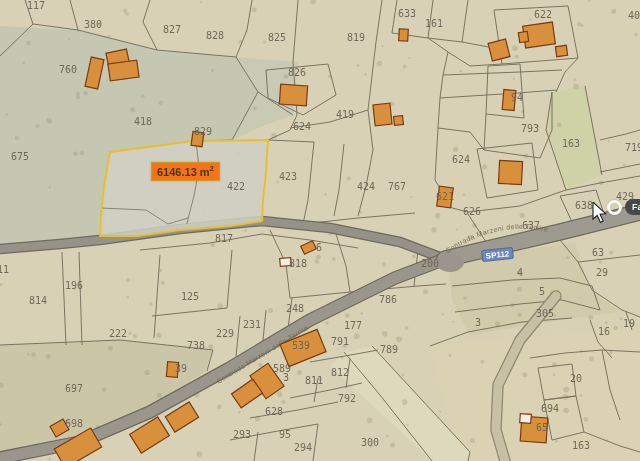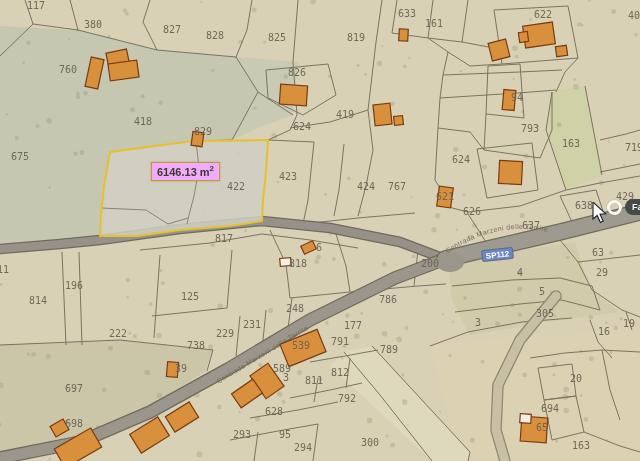--- a/index.html
+++ b/index.html
@@ -1,20 +1,20 @@
 <!DOCTYPE html>
 <html><head>
 <meta charset="utf-8">
 <style>
   html,body{margin:0;padding:0;}
   body{width:640px;height:461px;overflow:hidden;position:relative;
        font-family:"Liberation Sans",sans-serif;background:#d8d1b5;}
   #viewport{position:absolute;inset:0;width:640px;height:461px;cursor:default;}
   #map-svg{position:absolute;left:0;top:0;}
-  .area-label{position:absolute;left:151px;top:162px;background:#f0abfc;
+  .area-label{position:absolute;left:151px;top:162px;background:#f97316;
       border:1px solid #c9992b;padding:1px 5px 2px 5px;font-size:11px;font-weight:bold;
       color:#3f3a2e;white-space:nowrap;box-shadow:0 0 2px rgba(120,90,0,.35);}
   .area-label sup{font-size:8px;}
   .edge-control{position:absolute;left:607px;top:199px;display:flex;align-items:center;}
   .ring{width:9px;height:9px;border:3px solid #fbfbf6;border-radius:50%;
       box-shadow:0 0 1px rgba(0,0,0,.4), inset 0 0 1px rgba(0,0,0,.3);margin-right:3px;}
   .pill{display:inline-block;background:#46494a;color:#f2f2ef;font-size:9px;font-weight:bold;
       line-height:16px;height:16px;padding:0 6px 0 7px;border-radius:8px;min-width:18px;}
   #cursor{position:absolute;left:592px;top:202px;}
 </style>

